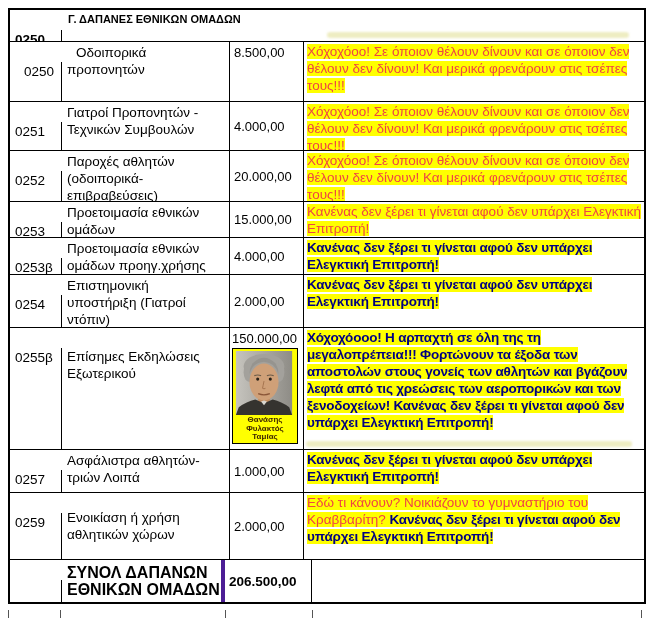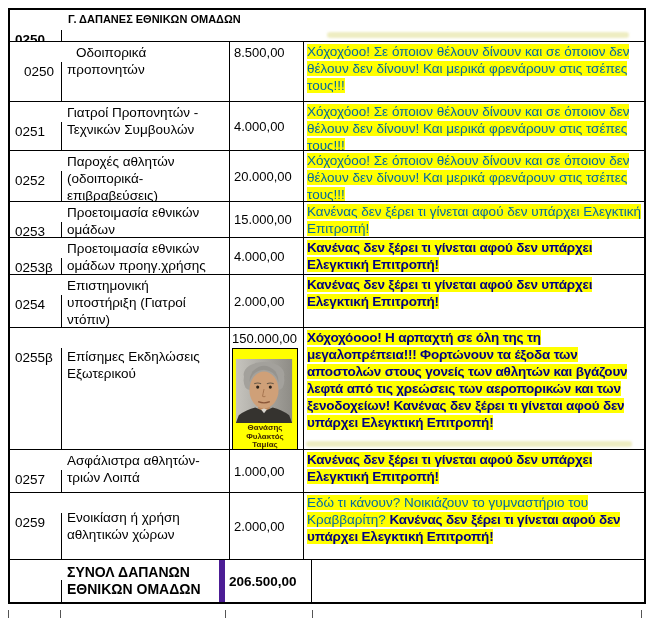--- a/index.html
+++ b/index.html
@@ -25,31 +25,31 @@
   .fade.f-hdr{left:265px;bottom:3px;width:302px;height:6px;}
   .fade.f-row{left:2px;bottom:2px;width:326px;height:6px;}
   
   .va-top{align-items:flex-start;padding-top:3px;}
   .va-mid{display:flex;align-items:center;padding-top:0;}
   .indent{text-indent:9px;}
   .pad-desc{padding-top:20px;}
   .col-photo{flex-direction:column;align-items:flex-start;padding-left:2px;}
   
   .hl{background:#ffff00;}
-  .hl.r{color:#0369a1;}
+  .hl.r{color:#ef4444;}
   .hl.b{color:#000082;font-weight:bold;letter-spacing:-0.2px;}
   
-  .total .desc-t{width:163px;font-weight:bold;font-size:14px;line-height:17px;display:flex;align-items:center;
-                 padding-left:5px;box-sizing:border-box;border-right:6px solid #4c1d95;}
+  .total .desc-t{width:163px;font-weight:bold;font-size:16px;line-height:17px;display:flex;align-items:center;
+                 padding-left:5px;box-sizing:border-box;border-right:4px solid #4c1d95;}
   .total .amt-t{width:87px;font-weight:bold;font-size:13.5px;display:flex;align-items:center;padding-left:4px;
                 box-sizing:border-box;border-right:1px solid #000;white-space:nowrap;}
   .total .cmt-t{flex:1;}
   
   .photo-frame{margin-top:2px;width:66px;box-sizing:border-box;border:1px solid #000;background:#ffff00;
-               padding:10px 2px 1px 2px;}
+               padding:2px 2px 1px 2px;}
   .photo-frame svg{display:block;width:58px;height:64px;}
   .caption{text-align:center;font-size:8px;line-height:8.5px;font-weight:bold;color:#3d2600;padding-top:1px;}
   .caption span{display:block;}
   
   .stubs{position:absolute;top:610px;left:8px;width:634px;height:8px;}
   .stub{position:absolute;top:0;width:0;height:8px;border-left:1px solid #555;}
 </style>
 </head>
 <body>
 

